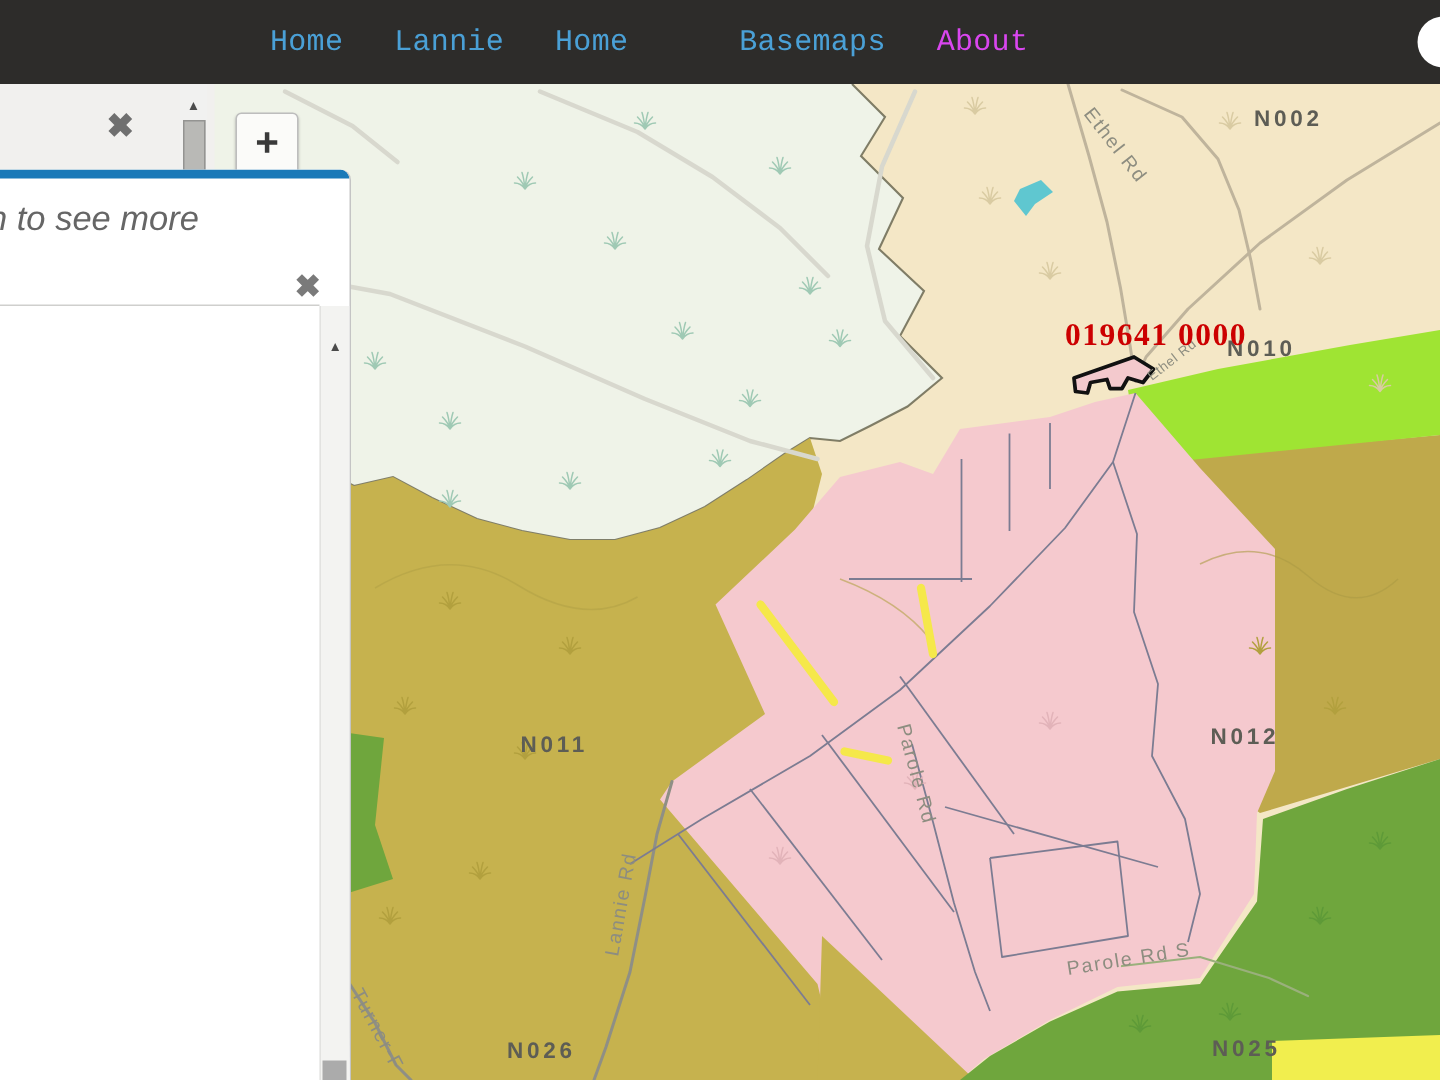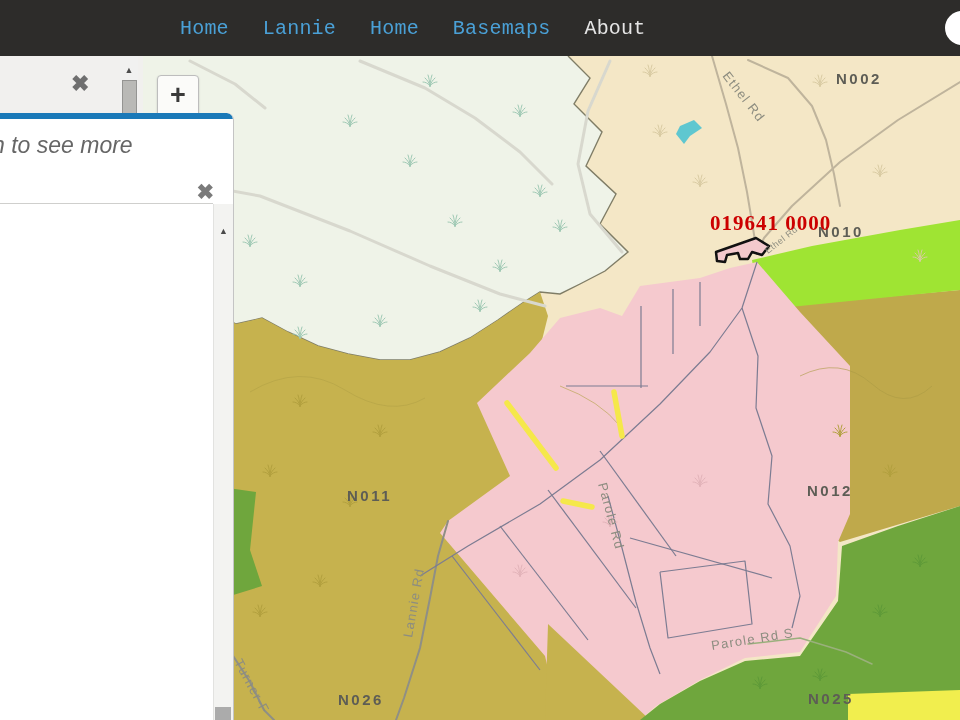--- a/index.html
+++ b/index.html
@@ -191,22 +191,22 @@
       </g>
       <text class="parcel-id" x="710" y="174" fill="#cc0000">019641 0000</text>
     </svg>
   </div>
 
   <div class="navbar" style="background-color: rgb(45, 44, 42);">
     <div class="nav-links">
       <a style="color: rgb(74, 160, 214);">Home</a>
       <a style="color: rgb(74, 160, 214);">Lannie</a>
       <a style="color: rgb(74, 160, 214);">Home</a>
-      <a style="color: rgb(74, 160, 214);">Basemaps</a>
-      <a style="color: #e5e5e5;">About</a>
+      <a style="color: rgb(74, 160, 214); margin-left: 40px;">Basemaps</a>
+      <a style="color: #d946ef;">About</a>
     </div>
     <div class="nav-circle"></div>
   </div>
 
   <div class="side-strip">
     <span class="strip-close">✖</span>
     <div class="strip-scroll">
       <span class="arrow">▲</span>
       <div class="thumb"></div>
     </div>

